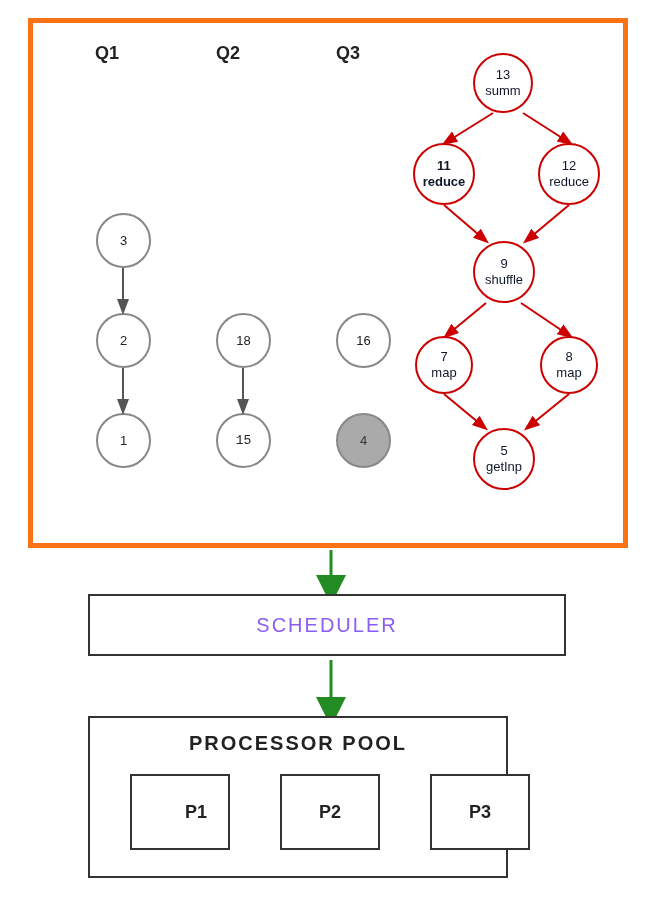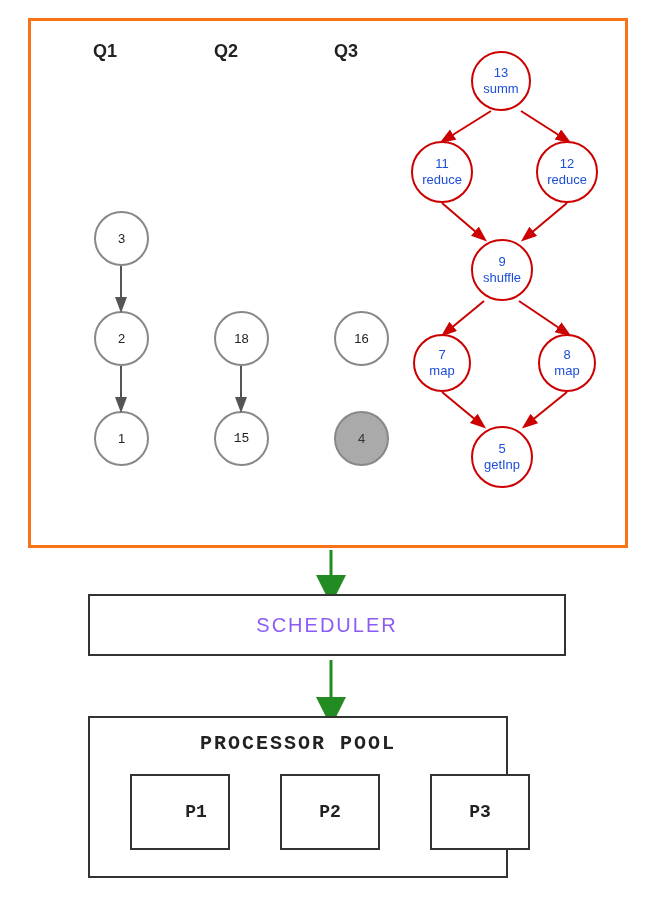--- a/index.html
+++ b/index.html
@@ -12,21 +12,21 @@
       overflow: hidden;
     }
 
     
     .queue-box {
       position: absolute;
       top: 18px;
       left: 28px;
       width: 600px;
       height: 530px;
-      border: 3px solid #f97316;
+      border: 5px solid #f97316;
       background: white;
     }
 
     
     .queue-label {
       position: absolute;
       top: 20px;
       font-size: 18px;
       font-weight: bold;
       color: #222;
@@ -43,21 +43,21 @@
       align-items: center;
       justify-content: center;
       font-size: 13px;
       color: #222;
       text-align: center;
       line-height: 1.2;
     }
 
     .circle.red {
       border-color: #cc0000;
-      color: #1d4ed8;
+      color: #0f172a;
     }
 
     .circle.gray-fill {
       background: #aaa;
       border-color: #888;
       color: #333;
     }
 
     
     .arrows-svg {
@@ -92,21 +92,20 @@
 
     
     .pool-box {
       position: absolute;
       top: 716px;
       left: 88px;
       width: 420px;
       height: 162px;
       border: 2px solid #333;
       background: white;
-      font-family: Liberation Mono, monospace;
     }
 
     .pool-label {
       position: absolute;
       top: 14px;
       left: 0;
       width: 100%;
       text-align: center;
       font-size: 20px;
       font-weight: bold;
@@ -152,21 +151,21 @@
   <div class="circle" style="width:55px;height:55px;left:183px;top:290px;">18</div>
   <div class="circle" style="width:55px;height:55px;left:183px;top:390px;font-family:Liberation Mono, monospace;">15</div>
 
   <div class="circle" style="width:55px;height:55px;left:303px;top:290px;">16</div>
   <div class="circle gray-fill" style="width:55px;height:55px;left:303px;top:390px;">4</div>
 
   <div class="circle red" style="width:60px;height:60px;left:440px;top:30px;">
       <span style="white-space:pre-line;text-align:center;">13
 summ</span>
     </div>
-  <div class="circle red" style="width:62px;height:62px;left:380px;top:120px;">
+  <div class="circle red" style="width:62px;height:62px;left:380px;top:120px;font-weight:bold;">
       <span style="white-space:pre-line;text-align:center;">11
 reduce</span>
     </div>
   <div class="circle red" style="width:62px;height:62px;left:505px;top:120px;">
       <span style="white-space:pre-line;text-align:center;">12
 reduce</span>
     </div>
   <div class="circle red" style="width:62px;height:62px;left:440px;top:218px;">
       <span style="white-space:pre-line;text-align:center;">9
 shuffle</span>

